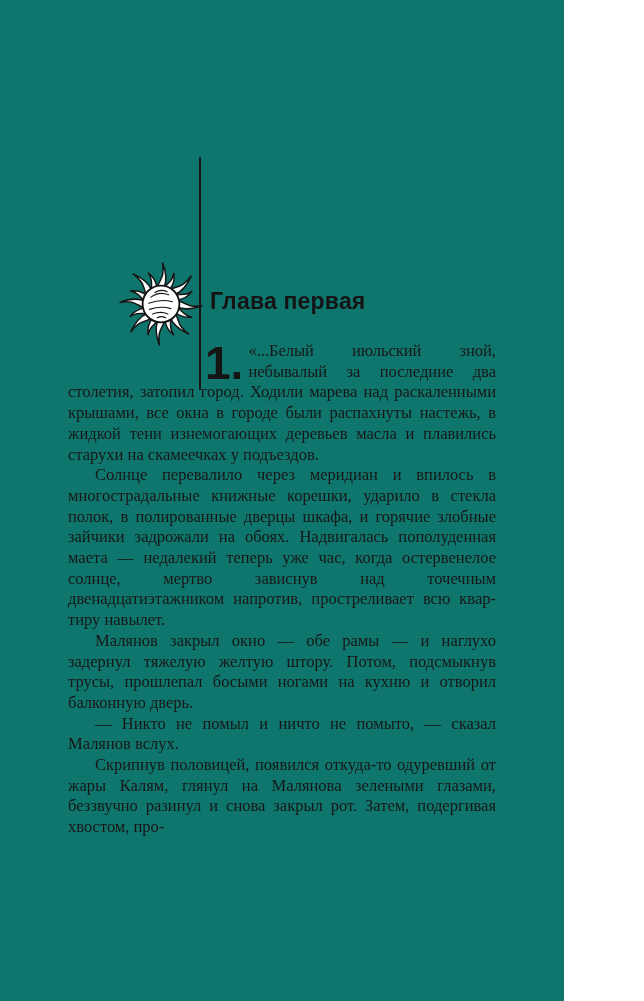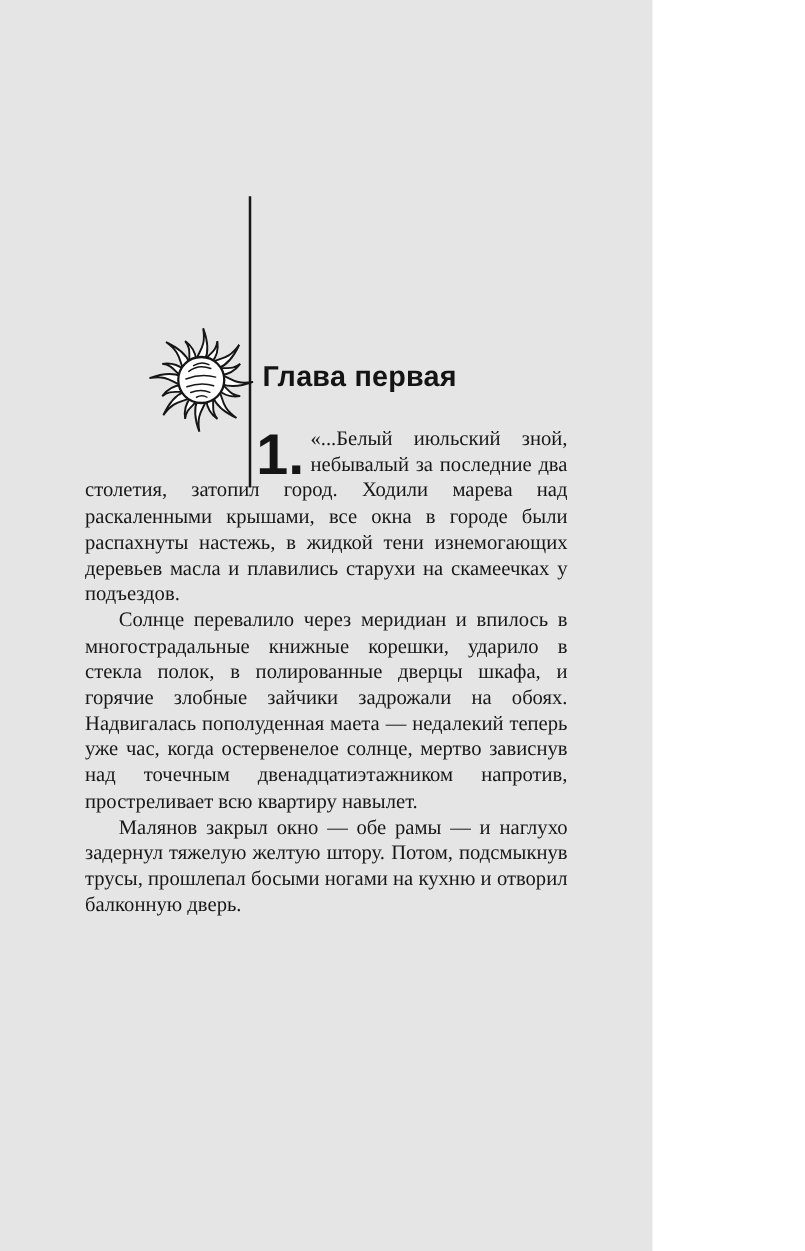--- a/index.html
+++ b/index.html
@@ -1,20 +1,20 @@
 <!DOCTYPE html>
 <html lang="ru"><head>
 <meta charset="utf-8">
 <style>
   html, body { margin: 0; padding: 0; background: #ffffff; }
   .page {
     position: relative;
-    width: 522px;
+    width: 564px;
     height: 1001px;
-    background: #e5e5e5;
+    background: #0f766e;
     overflow: hidden;
     color: #161616;
   }
 
   
   .vline {
     position: absolute;
     left: 199px;
     top: 157px;
     width: 2px;
@@ -143,15 +143,17 @@
   <div class="chapter-title">Глава первая</div>
 
   <div class="text-col">
     <p class="first">
       <span class="head-spacer"></span>
       <span class="dropcap">1.</span>
       <span>«...Белый июльский зной, небывалый за последние два столетия, затопил город. Ходили марева над раскаленными крышами, все окна в горо­де были распахнуты настежь, в жидкой тени изнемогающих деревьев масла и плавились старухи на скамеечках у подъ­ездов.</span>
     </p>
     <p>Солнце перевалило через меридиан и впилось в многостра­дальные книжные корешки, ударило в стекла полок, в полиро­ванные дверцы шкафа, и горячие злобные зайчики задрожали на обоях. Надвигалась пополуденная маета — недалекий теперь уже час, когда остервенелое солнце, мертво зависнув над точеч­ным двенадцатиэтажником напротив, простреливает всю квар­тиру навылет.</p>
     <p>Малянов закрыл окно — обе рамы — и наглухо задернул тя­желую желтую штору. Потом, подсмыкнув трусы, прошлепал босыми ногами на кухню и отворил балконную дверь.</p>
+    <p>— Никто не помыл и ничто не помыто, — сказал Малянов вслух.</p>
+    <p>Скрипнув половицей, появился откуда-то одуревший от жары Калям, глянул на Малянова зелеными глазами, беззвучно разинул и снова закрыл рот. Затем, подергивая хвостом, про-</p>
   </div>
 
 </div>
 
 </body></html>

